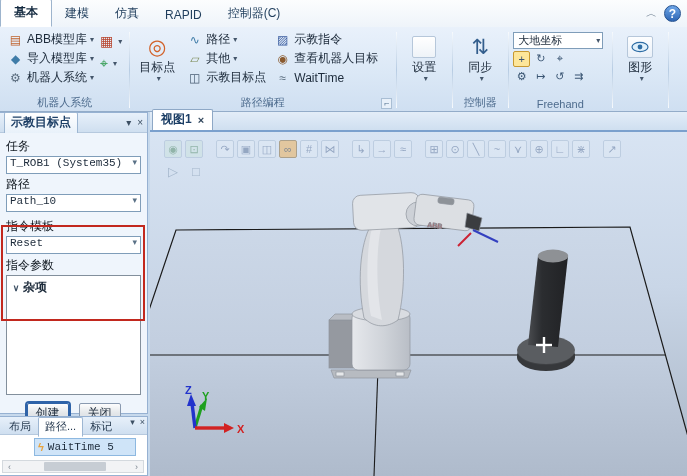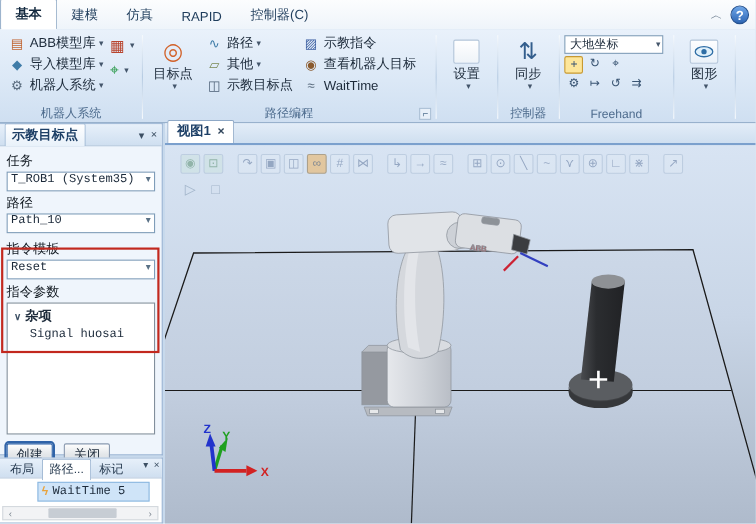--- a/index.html
+++ b/index.html
@@ -67,21 +67,21 @@
   .fcombo { height:18px; background:#fff; border:1px solid #7f9db9; display:flex; align-items:flex-start;
             padding:0 3px; font-size:11px; margin-bottom:2px; }
   .fcombo .carrow { margin-left:auto; color:#5a7186; font-size:9px; }
   .treebox { margin-top:1px; height:120px; background:#fff; border:1px solid #828f9c; padding:2px 0;
              overflow:hidden; }
   .tree-group { display:flex; align-items:center; font-weight:bold; padding:1px 2px; }
   .tree-group .exp { width:14px; text-align:center; font-size:9px; color:#3c4f63; }
   .tree-item { padding:1px 2px 1px 20px; font-size:11px; }
   .red-frame { position:absolute; left:1px; top:92px; width:144px; height:96px;
                border:2px solid #c2281e; pointer-events:none; z-index:5; }
-  .btnrow { display:flex; gap:10px; margin-top:8px; }
+  .btnrow { display:flex; justify-content:center; gap:10px; margin-top:8px; }
   .pbtn { min-width:42px; height:20px; background:linear-gradient(#fdfdfd,#e4e7ea 50%,#d8dcE1);
           border:1px solid #8a9ab0; border-radius:2px; text-align:center; line-height:18px; padding:0 6px; cursor:default; }
   .pbtn.focused { box-shadow:0 0 0 2px #2f63a8; border-color:#2f63a8; }
 
   
   .bottom-panel { position:absolute; left:0; top:416px; width:148px; height:60px;
                   background:#fff; border:1px solid #96b1d2; border-left:none; }
   .bp-tabs { height:18px; background:linear-gradient(#e7f0fa,#cfdff0); border-bottom:1px solid #b6c9de;
              display:flex; align-items:flex-start; padding:0 2px; }
   .bp-tab { padding:1px 6px 2px; font-size:11px; color:#24384e; border:1px solid transparent; cursor:default; }
@@ -299,21 +299,20 @@
       <div class="fcombo">
         <span class="mono">Reset</span>
         <span class="carrow">▾</span>
       </div>
       <div class="flabel" style="margin-top:3px">指令参数</div>
       <div class="treebox">
         <div class="tree-group">
           <span class="exp">∨</span>
           <span>杂项</span>
         </div>
-        <div class="tree-item mono">Signal huosai</div>
       </div>
       <div class="btnrow">
         <div class="pbtn focused">创建</div>
         <div class="pbtn">关闭</div>
       </div>
       <div class="red-frame"></div>
     </div>
   </div>
 
   <div class="bottom-panel">

